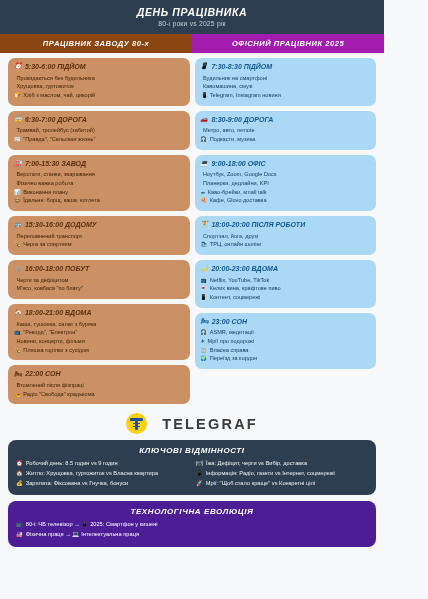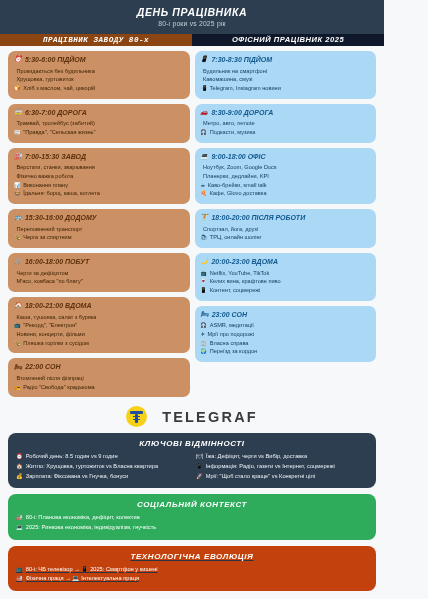--- a/index.html
+++ b/index.html
@@ -57,22 +57,22 @@
     flex: 1 1 50%;
     display: flex;
     align-items: center;
     justify-content: center;
     font-size: 7.6px;
     font-weight: bold;
     font-style: italic;
     color: #ffffff;
     letter-spacing: 0.5px;
   }
-  .colbar-left  { background: #8a4512; font-family: Liberation Mono, monospace; }
-  .colbar-right { background: #0f172a; }
+  .colbar-left  { background: #8a4512; }
+  .colbar-right { background: #a21caf; }
 
   
   .columns {
     display: flex;
     gap: 5px;
     padding: 5px 8px 0;
   }
   .col {
     flex: 1 1 50%;
     display: flex;
@@ -151,21 +151,21 @@
   
   .panels {
     padding: 0 8px 8px;
     display: flex;
     flex-direction: column;
     gap: 6px;
   }
   .panel { border-radius: 8px; padding: 6px 8px 7px; }
   .panel-key    { background: #2d3e50; }
   .panel-social { background: #2eab5b; }
-  .panel-tech   { background: #c2410c; text-decoration: underline; }
+  .panel-tech   { background: #4c1d95; }
 
   .panel-title {
     text-align: center;
     font-size: 8px;
     font-weight: bold;
     font-style: italic;
     color: #ffffff;
     letter-spacing: 0.6px;
     margin-bottom: 4px;
   }
@@ -475,33 +475,20 @@
               <span>Інформація: Радіо, газети vs Інтернет, соцмережі</span>
             </div>
             <div class="panel-line">
               <span class="emj">🚀</span>
               <span>Мрії: "Щоб стало краще" vs Конкретні цілі</span>
             </div>
           </div>
       </div>
     </div>
 
-    <div class="panel panel-social">
-      <div class="panel-title">СОЦІАЛЬНИЙ КОНТЕКСТ</div>
-      <div id="social-lines">
-          <div class="panel-line">
-            <span class="emj">🏭</span>
-            <span>80-і: Планова економіка, дефіцит, колектив</span>
-          </div>
-          <div class="panel-line">
-            <span class="emj">💻</span>
-            <span>2025: Ринкова економіка, індивідуалізм, гнучкість</span>
-          </div>
-        </div>
-    </div>
 
     <div class="panel panel-tech">
       <div class="panel-title">ТЕХНОЛОГІЧНА ЕВОЛЮЦІЯ</div>
       <div id="tech-lines">
           <div class="panel-line">
             <span class="emj">📺</span>
             <span>80-і: ЧБ телевізор → 📱 2025: Смартфон у кишені</span>
           </div>
           <div class="panel-line">
             <span class="emj">🏭</span>

